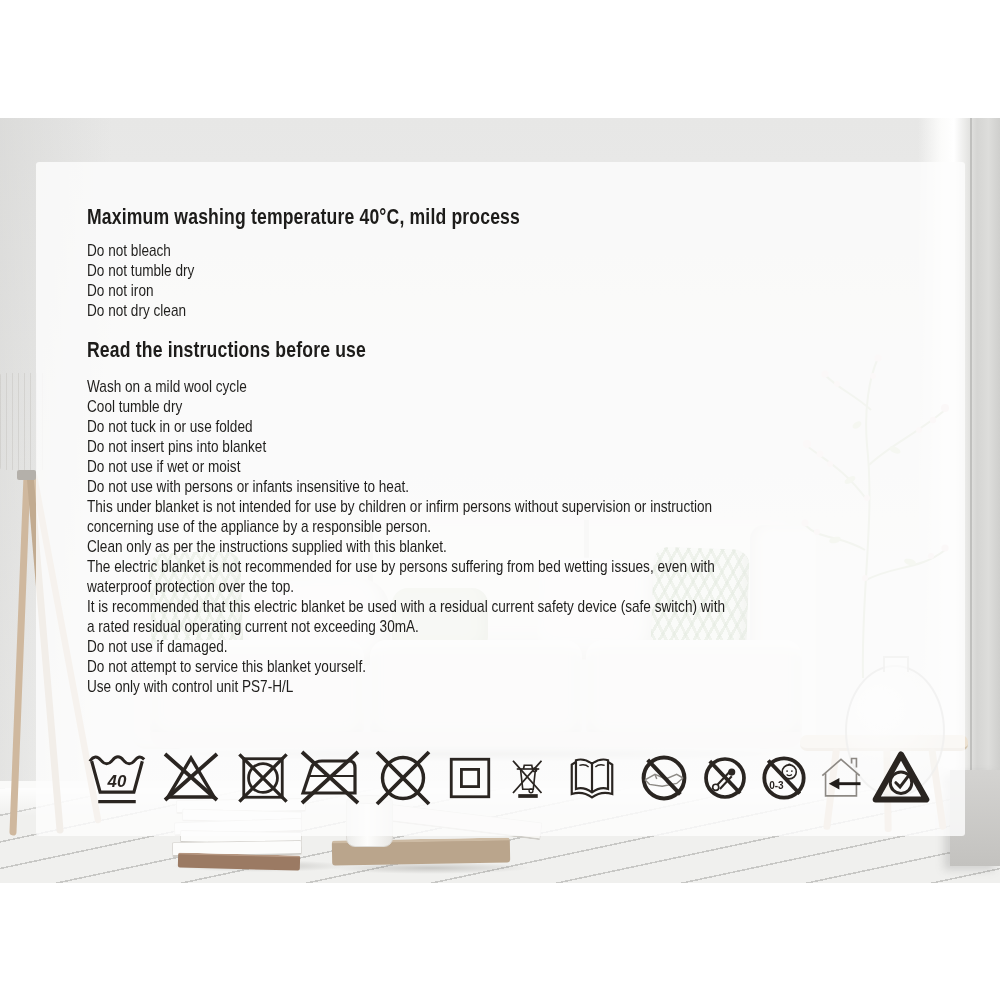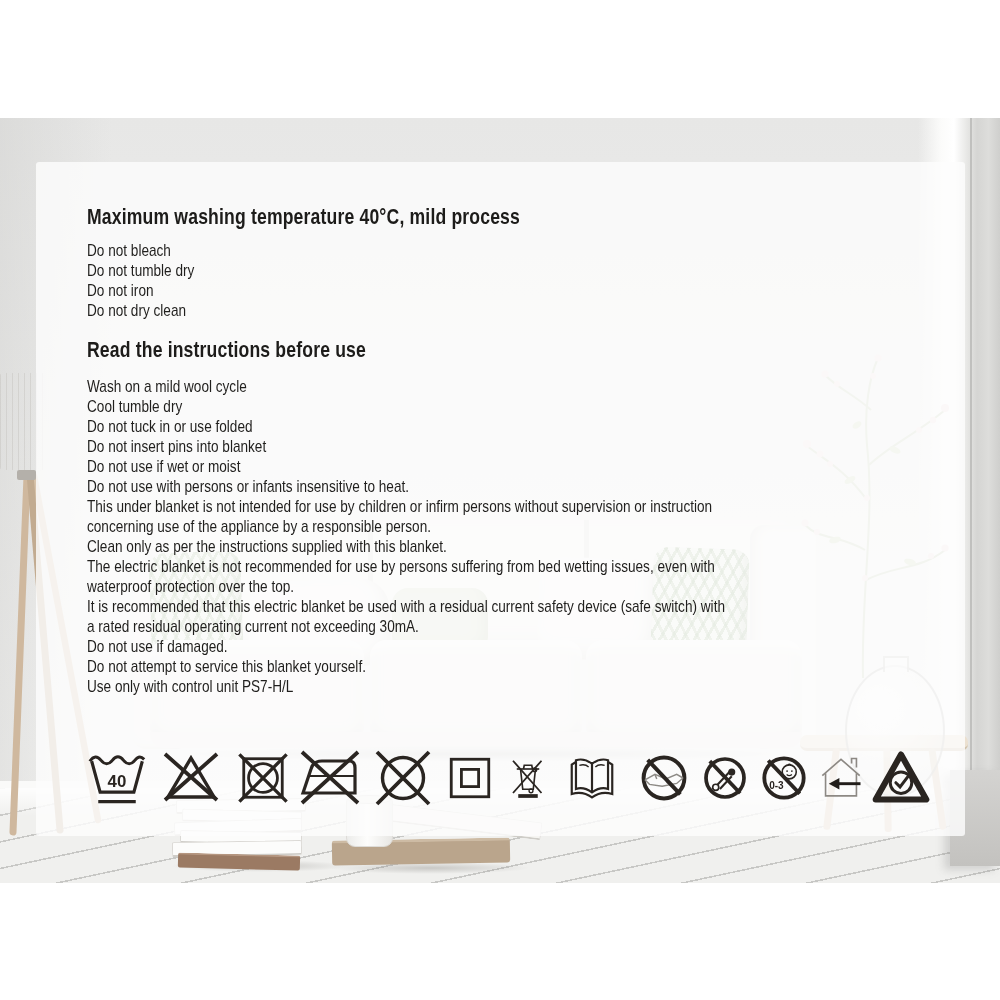--- a/index.html
+++ b/index.html
@@ -176,21 +176,21 @@
   <div class="bodyline" style="top:517px;">concerning use of the appliance by a responsible person.</div>
   <div class="bodyline" style="top:537px;">Clean only as per the instructions supplied with this blanket.</div>
   <div class="bodyline" style="top:557px;">The electric blanket is not recommended for use by persons suffering from bed wetting issues, even with</div>
   <div class="bodyline" style="top:577px;">waterproof protection over the top.</div>
   <div class="bodyline" style="top:597px;">It is recommended that this electric blanket be used with a residual current safety device (safe switch) with</div>
   <div class="bodyline" style="top:617px;">a rated residual operating current not exceeding 30mA.</div>
   <div class="bodyline" style="top:637px;">Do not use if damaged.</div>
   <div class="bodyline" style="top:657px;">Do not attempt to service this blanket yourself.</div>
   <div class="bodyline" style="top:677px;">Use only with control unit PS7-H/L</div>
 
-  <div class="careicon" style="left:87px;width:60px;top:748px;">
+  <div class="careicon" style="left:87px;width:60px;top:748px;font-style:italic;">
     <svg viewBox="0 0 64 64">
       <path class="ic" stroke-width="3.2" d="M3,12 C7,6 11,6 15,11 C19,16 23,16 27,11 C31,6 35,6 39,11 C43,16 47,16 51,11 C55,6 58,7 61,10"></path>
       <path class="ic" stroke-width="3.4" d="M5,12 L14,45 L50,45 L59,12"></path>
       <text class="ictext" x="32" y="39" font-size="18" font-weight="bold" text-anchor="middle">40</text>
       <path class="ic" stroke-width="3.4" d="M12,55 L52,55"></path>
     </svg>
   </div>
 
   <div class="careicon" style="left:158px;width:66px;">
     <svg viewBox="0 0 64 64">

